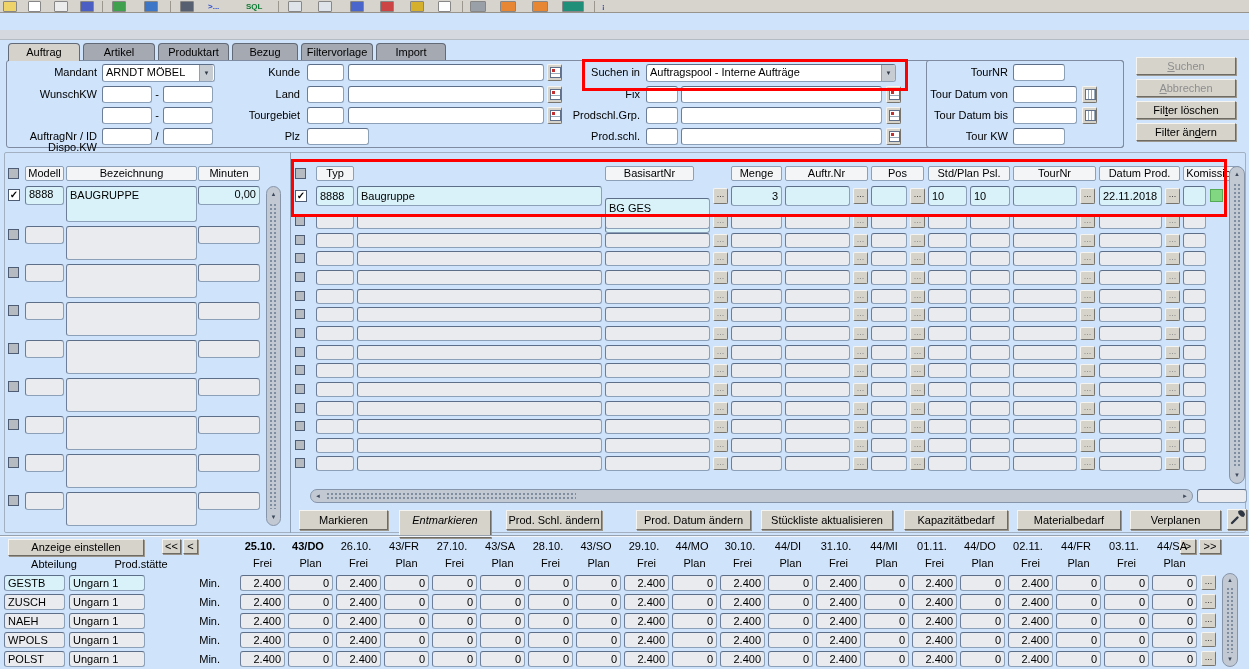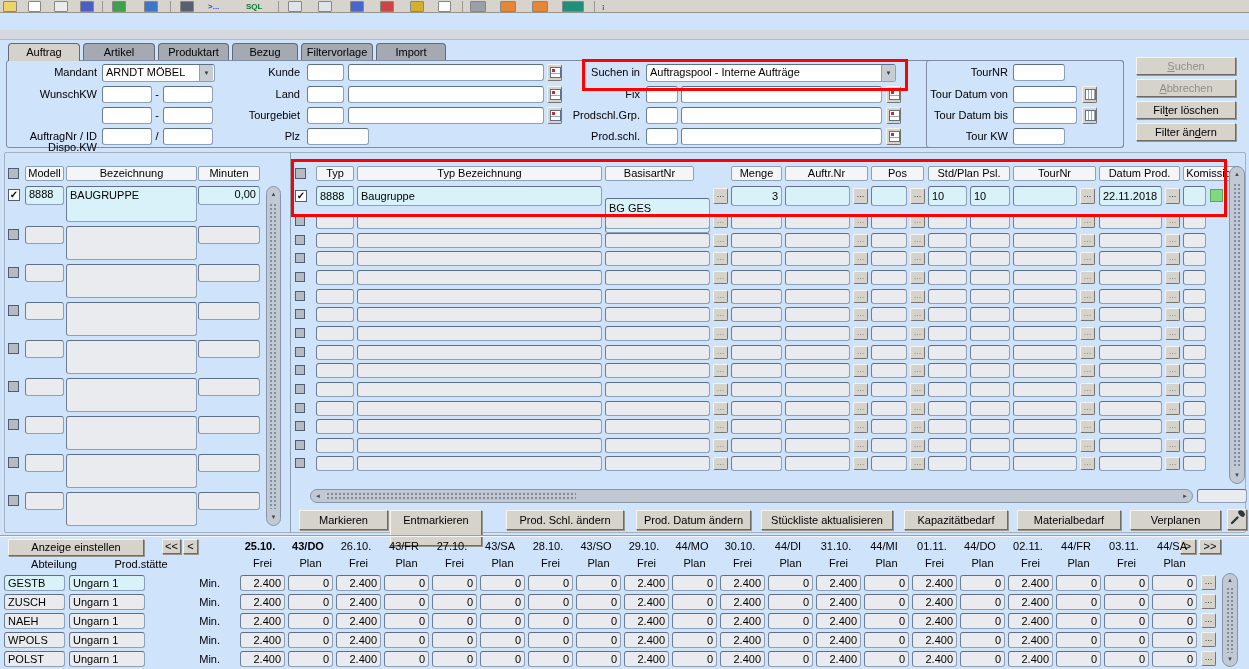--- a/index.html
+++ b/index.html
@@ -220,21 +220,20 @@
     <div class="fld gy" style="left: 25px; top: 492px; width: 39px; height: 18px;"></div>
     <div class="fld gy" style="left: 66px; top: 492px; width: 131px; height: 34px;"></div>
     <div class="fld gy" style="left: 198px; top: 492px; width: 62px; height: 18px;"></div>
     <div class="vsb" style="left: 266px; top: 186px; width: 15px; height: 340px;">
       <div class="sbarr" style="left: 0px; top: 1px;">▲</div>
       <div class="dots" style="left: 2px; top: 16px; width: 9px; height: 306px;"></div>
       <div class="sbarr" style="left: 0px; bottom: 1px;">▼</div>
     </div>
     <div class="cb gy" style="left: 295px; top: 168px; width: 11px; height: 11px;"></div>
     <div class="hdr" style="left: 316px; top: 166px; width: 38px;">Typ</div>
-    <div class="hdr" style="left: 357px; top: 166px; width: 245px;">Typ Bezeichnung</div>
     <div class="hdr" style="left: 605px; top: 166px; width: 89px;">BasisartNr</div>
     <div class="hdr" style="left: 731px; top: 166px; width: 51px;">Menge</div>
     <div class="hdr" style="left: 785px; top: 166px; width: 83px;">Auftr.Nr</div>
     <div class="hdr" style="left: 871px; top: 166px; width: 53px;">Pos</div>
     <div class="hdr" style="left: 928px; top: 166px; width: 82px;">Std/Plan Psl.</div>
     <div class="hdr" style="left: 1013px; top: 166px; width: 83px;">TourNr</div>
     <div class="hdr" style="left: 1099px; top: 166px; width: 81px;">Datum Prod.</div>
     <div class="hdr" style="left: 1183px; top: 166px; width: 57px;">Komission</div>
     <div class="cb" style="left: 295px; top: 190px;">✓</div>
     <div class="fld cy" style="left: 316px; top: 186px; width: 38px; height: 20px; line-height: 18px;">8888</div>
@@ -497,22 +496,22 @@
       <div class="dots" style="left: 3px; top: 16px; width: 9px; height: 284px;"></div>
       <div class="sbarr" style="left: 0px; bottom: 1px;">▼</div>
     </div>
     <div class="hsb" style="left: 310px; top: 489px; width: 883px; height: 14px; border-radius: 7px;">
       <div class="sbarr" style="left: 2px; top: 0px; width: 10px; line-height: 12px;">◄</div>
       <div class="dots" style="left: 15px; top: 2px; width: 250px; height: 8px;"></div>
       <div class="sbarr" style="right: 2px; top: 0px; width: 10px; line-height: 12px;">►</div>
     </div>
     <div class="fld gy" style="left: 1197px; top: 489px; width: 50px; height: 14px;"></div>
     <div class="btn" style="left: 299px; top: 510px; width: 89px; height: 20px; line-height: 18px;">Markieren</div>
-    <div class="btn" style="left: 390px; top: 510px; width: 92px; height: 36px; line-height: 18px;">Entmarkieren</div>
-    <div class="btn" style="left: 506px; top: 510px; width: 118px; height: 20px; line-height: 18px;">Prod. Schl. ändern</div>
+    <div class="btn" style="left: 399px; top: 510px; width: 92px; height: 28px; line-height: 18px; font-style: italic;">Entmarkieren</div>
+    <div class="btn" style="left: 506px; top: 510px; width: 96px; height: 20px; line-height: 18px;">Prod. Schl. ändern</div>
     <div class="btn" style="left: 636px; top: 510px; width: 115px; height: 20px; line-height: 18px;">Prod. Datum ändern</div>
     <div class="btn" style="left: 761px; top: 510px; width: 132px; height: 20px; line-height: 18px;">Stückliste aktualisieren</div>
     <div class="btn" style="left: 904px; top: 510px; width: 104px; height: 20px; line-height: 18px;">Kapazitätbedarf</div>
     <div class="btn" style="left: 1017px; top: 510px; width: 104px; height: 20px; line-height: 18px;">Materialbedarf</div>
     <div class="btn" style="left: 1130px; top: 510px; width: 91px; height: 20px; line-height: 18px;">Verplanen</div>
     <div class="btn" style="left: 1227px; top: 509px; width: 20px; height: 21px;"><svg width="15" height="15" viewBox="0 0 15 15">
         <path d="M2 13 L7.5 7.5" stroke="#2e3642" stroke-width="2.4" stroke-linecap="round" fill="none"></path>
         <path d="M8 1.5 a3.6 3.6 0 1 1 5.5 5.5 l-2.4 -0.6 -2.5 -2.5 z" fill="#2e3642"></path>
       </svg></div>
     <div class="groove" style="left: 0px; top: 535px; width: 1249px; height: 2px;"></div>

